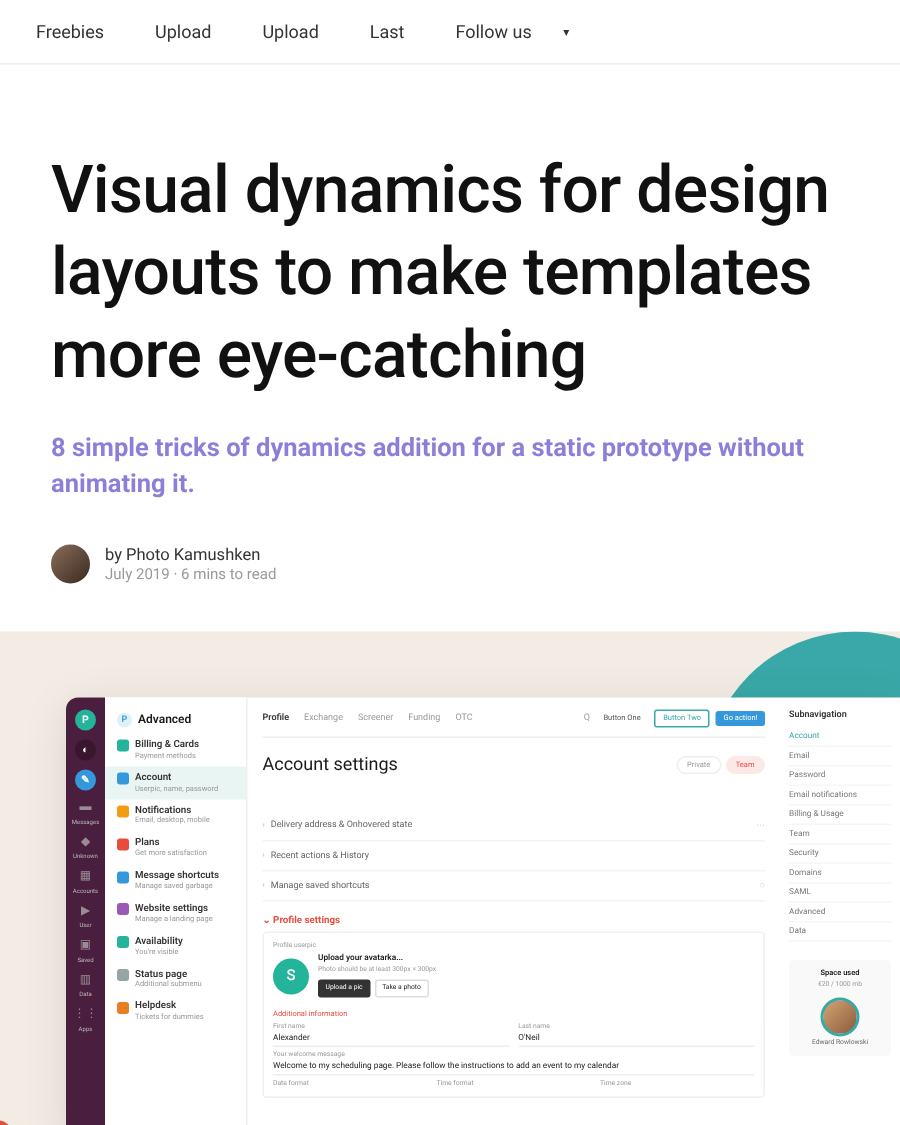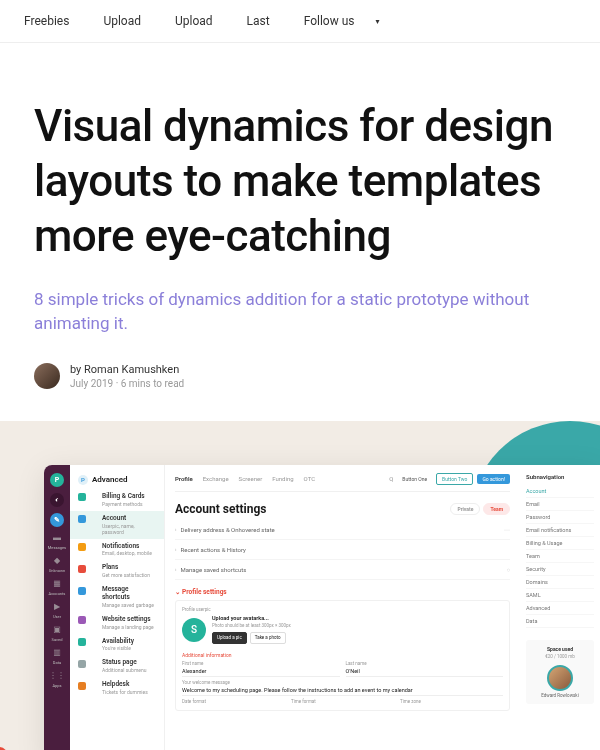--- a/index.html
+++ b/index.html
@@ -3,55 +3,55 @@
 <meta charset="utf-8">
 <style>
 *{box-sizing:border-box;margin:0;padding:0}
 body{font-family:-apple-system,BlinkMacSystemFont,'Segoe UI',Roboto,sans-serif;color:#1a1a1a;background:#fff;width:600px}
 .topnav{display:flex;gap:34px;padding:14px 24px;border-bottom:1px solid #eee;font-size:12px}
 .topnav a{color:#333;text-decoration:none;cursor:pointer}
 .follow{display:flex;align-items:center;gap:21px}
 .caret{font-size:8px}
 .article{padding:56px 34px 30px}
 .title{font-size:44px;font-weight:500;line-height:1.25;letter-spacing:-0.5px;color:#111}
-.subtitle{font-size:17px;color:#8B7FD9;margin-top:24px;line-height:1.4;font-weight:400}
+.subtitle{font-size:17px;color:#8B7FD9;margin-top:24px;line-height:1.4;font-weight:700}
 .byline{display:flex;align-items:center;gap:10px;margin-top:26px}
 .avatar{width:26px;height:26px;border-radius:50%;background:linear-gradient(135deg,#8a6d5c,#3a2a1f)}
 .byline-text{font-size:11px;line-height:1.4}
 .byline-text .name{color:#333}
 .byline-text .meta{color:#999;font-size:10px}
 .hero{background:#f2ece5;padding:44px 0 0 44px;position:relative;overflow:hidden;height:340px}
 .circle-teal{position:absolute;right:-70px;top:0px;width:200px;height:200px;border-radius:50%;background:#3aa8a8}
 .circle-red{position:absolute;left:-10px;bottom:-4px;width:18px;height:18px;border-radius:50%;background:#e74c3c}
 .mockup{background:#fff;border-radius:8px 0 0 0;box-shadow:0 6px 30px rgba(0,0,0,0.1);display:flex;height:100%;position:relative;z-index:1}
 .rail{width:26px;background:#4a1e3e;border-radius:8px 0 0 0;padding:8px 0;display:flex;flex-direction:column;align-items:center;gap:6px;position:relative}
 .rail-dot{width:14px;height:14px;border-radius:50%;background:#24b39b;display:flex;align-items:center;justify-content:center;color:#fff;font-size:7px;font-weight:bold}
 .rail-dot.dark{background:#3a1530}
 .rail-dot.blue{background:#3498db}
 .rail-icon{width:10px;height:10px;color:#bbb;font-size:8px;display:flex;align-items:center;justify-content:center;opacity:0.7}
 .rail-label{color:#bbb;font-size:4px;text-align:center;margin-top:-4px}
 .sidebar{width:95px;background:#fff;padding:6px 0;font-size:6.5px;border-right:1px solid #f0f0f0}
 .logo{display:flex;align-items:center;gap:4px;padding:4px 8px;font-weight:600;font-size:8px}
 .logo-badge{width:10px;height:10px;border-radius:50%;background:#e0f0f8;color:#3498db;display:flex;align-items:center;justify-content:center;font-size:6px}
-.menu-item{padding:4px 8px;display:flex;gap:16px;align-items:flex-start;cursor:pointer}
+.menu-item{padding:4px 8px;display:flex;gap:4px;align-items:flex-start;cursor:pointer}
 .menu-item.active{background:#e8f5f2}
 .menu-icon{width:8px;height:8px;flex-shrink:0;margin-top:0.5px}
 .menu-text{line-height:1.2}
 .menu-text .mt{font-weight:600;color:#333}
 .menu-text .ms{color:#999;font-size:5px}
 .main{flex:1;padding:0;font-size:6px;display:flex}
 .content{flex:1;padding:0 10px}
 .topbar{display:flex;align-items:center;gap:10px;padding:8px 0 6px;font-size:6px;color:#999;border-bottom:1px solid #f0f0f0}
 .topbar .active-tab{color:#333;font-weight:600}
 .topbar-right{margin-left:auto;display:flex;gap:4px;align-items:center}
 .btn-xs{padding:2px 5px;border-radius:2px;font-size:5px}
 .btn-outline{border:1px solid #3aa8a8;color:#3aa8a8}
 .btn-fill{background:#3498db;color:#fff}
 .btn-text{color:#555}
-.h1{font-size:12px;font-weight:700;margin:10px 0 4px;display:flex;align-items:center}
+.h1{font-size:12px;font-weight:400;margin:10px 0 24px;display:flex;align-items:flex-end}
 .chips{margin-left:auto;display:flex;gap:3px}
 .chip{padding:2px 6px;border-radius:8px;font-size:5px;border:1px solid #eee;color:#999}
 .chip.active{background:#fde8e8;color:#e74c3c;border-color:#fde8e8}
 .row{padding:6px 0;border-bottom:1px solid #f4f4f4;display:flex;align-items:center;font-size:6px;color:#666}
 .row .chev{margin-right:4px;color:#aaa;font-size:5px}
 .section-h{color:#e74c3c;font-size:6.5px;padding:8px 0 2px;font-weight:700}
 .profile-box{border:1px solid #f0f0f0;border-radius:3px;padding:6px;margin-top:2px}
 .upload{display:flex;gap:6px;align-items:center}
 .ava-big{width:24px;height:24px;border-radius:50%;background:#24b39b;color:#fff;display:flex;align-items:center;justify-content:center;font-size:10px;font-weight:500}
 .upload-text{font-size:5.5px;line-height:1.4}
@@ -90,21 +90,21 @@
       <span class="caret">▾</span>
     </a>
 </nav>
 
 <article class="article">
   <h1 class="title">Visual dynamics for design layouts to make templates more eye-catching</h1>
   <p class="subtitle">8 simple tricks of dynamics addition for a static prototype without animating it.</p>
   <div class="byline">
     <div class="avatar"></div>
     <div class="byline-text">
-      <div class="name">by Roman Kamushken</div>
+      <div class="name">by Photo Kamushken</div>
       <div class="meta"><span>July 2019</span> · <span>6 mins to read</span></div>
     </div>
   </div>
 </article>
 
 <div class="hero">
   <div class="circle-teal"></div>
   <div class="circle-red"></div>
   <div class="mockup">
     <div class="rail">

